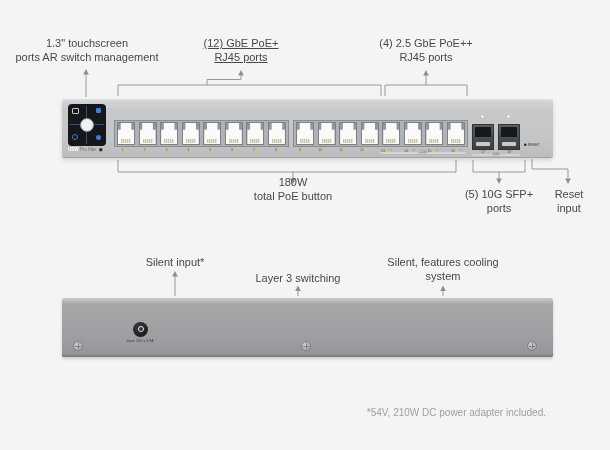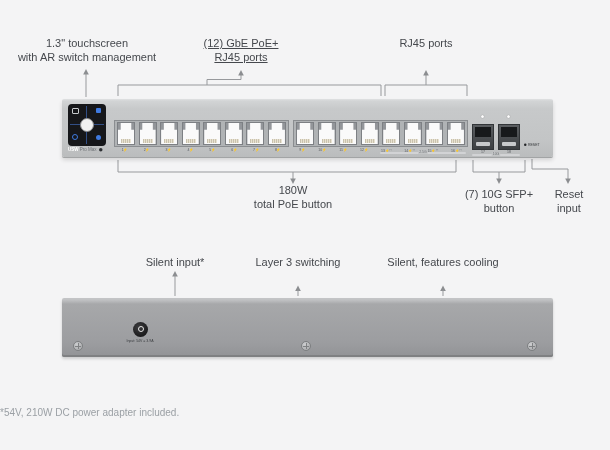--- a/index.html
+++ b/index.html
@@ -72,21 +72,21 @@
          background:radial-gradient(circle at 40% 35%,#3d3d3f,#0c0c0d);}
   .jackring{position:absolute;left:5px;top:4px;width:4px;height:4px;border:1px solid #e6e6e6;border-radius:50%;}
   .jacklabel{position:absolute;left:18px;top:41px;width:120px;text-align:center;font-size:7px;color:#3a3d40;
              transform:scale(.5);transform-origin:50% 0;white-space:nowrap;}
   .screw{position:absolute;top:43px;width:8px;height:8px;border-radius:50%;border:1px solid #7d7f81;
          background:radial-gradient(circle at 35% 30%,#cccdcf,#a3a4a6);}
   .screw::before{content:"";position:absolute;left:50%;top:1px;bottom:1px;width:1px;margin-left:-.5px;background:#7f8183;}
   .screw::after{content:"";position:absolute;top:50%;left:1px;right:1px;height:1px;margin-top:-.5px;background:#7f8183;}
   .s1{left:11px;} .s2{left:239px;} .s3{left:465px;}
 
-  .footer{position:absolute;left:0;top:407px;width:546px;text-align:left;
+  .footer{position:absolute;left:0;top:407px;width:546px;text-align:right;
           font-size:10px;color:#9ba0a5;}
 </style>
 </head>
 <body>
 
 <div class="canvas">
 
   <svg class="lines" viewBox="0 0 610 450">
     <polygon class="ah" points="86,69 83.2,74.5 88.8,74.5"></polygon>
     <path class="cl" d="M86,73.5 L86,97"></path>
@@ -115,27 +115,28 @@
 
     <polygon class="ah" points="298,285.5 295.2,291 300.8,291"></polygon>
     <path class="cl" d="M298,290 L298,296"></path>
 
     <polygon class="ah" points="443,285.5 440.2,291 445.8,291"></polygon>
     <path class="cl" d="M443,290 L443,296"></path>
   </svg>
 
   <div class="callout" style="left:87px;top:37px;">
     <div>1.3" touchscreen</div>
-    <div>with AR switch management</div>
+    <div>ports AR switch management</div>
   </div>
   <div class="callout" style="left:241px;top:37px;text-decoration:underline;">
     <div>(12) GbE PoE+</div>
     <div>RJ45 ports</div>
   </div>
   <div class="callout" style="left:426px;top:37px;">
+    <div>(4) 2.5 GbE PoE++</div>
     <div>RJ45 ports</div>
   </div>
 
   <div class="fpanel">
     <div class="screen">
       <div class="scr-v"></div>
       <div class="scr-h"></div>
       <div class="ic ic-tl"></div>
       <div class="ic ic-tr"></div>
       <div class="ic ic-bl"></div>
@@ -260,41 +261,42 @@
     <div class="speedbar sb10">
       <span class="bartext">10G</span>
     </div>
 
     <div class="resetrow">
       <span class="rdot"></span>
       <span>RESET</span>
     </div>
   </div>
 
-  <div class="callout" style="left:293px;top:184px;">
+  <div class="callout" style="left:293px;top:176px;">
     <div>180W</div>
     <div>total PoE button</div>
   </div>
   <div class="callout" style="left:499px;top:188px;">
-    <div>(7) 10G SFP+</div>
-    <div>button</div>
+    <div>(5) 10G SFP+</div>
+    <div>ports</div>
   </div>
   <div class="callout" style="left:569px;top:188px;">
     <div>Reset</div>
     <div>input</div>
   </div>
 
   <div class="callout" style="left:175px;top:256px;">
     <div>Silent input*</div>
   </div>
-  <div class="callout" style="left:298px;top:256px;">
+  <div class="callout" style="left:298px;top:272px;">
     <div>Layer 3 switching</div>
   </div>
   <div class="callout" style="left:443px;top:256px;">
     <div>Silent, features cooling</div>
+    <div>system</div>
   </div>
 
   <div class="rpanel">
     <div class="pjack">
       <div class="jackring"></div>
     </div>
     <div class="jacklabel">Input: 54V = 3.9A</div>
     <div class="screw s1"></div>
     <div class="screw s2"></div>
     <div class="screw s3"></div>

